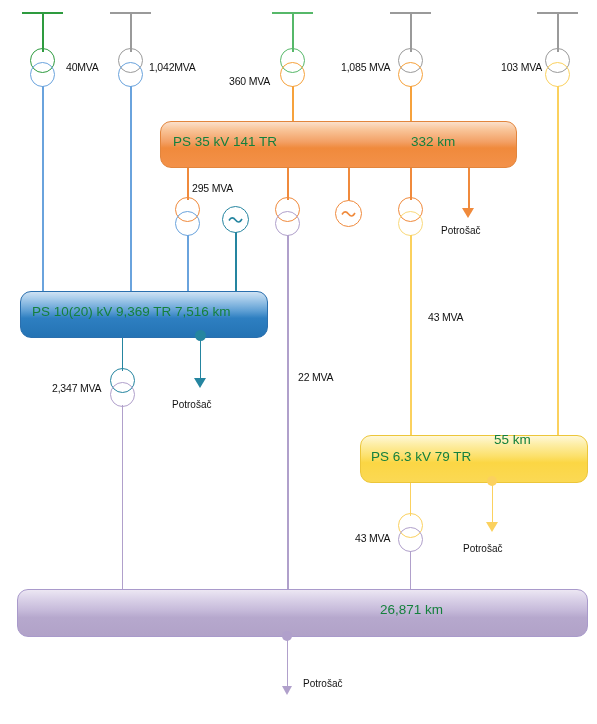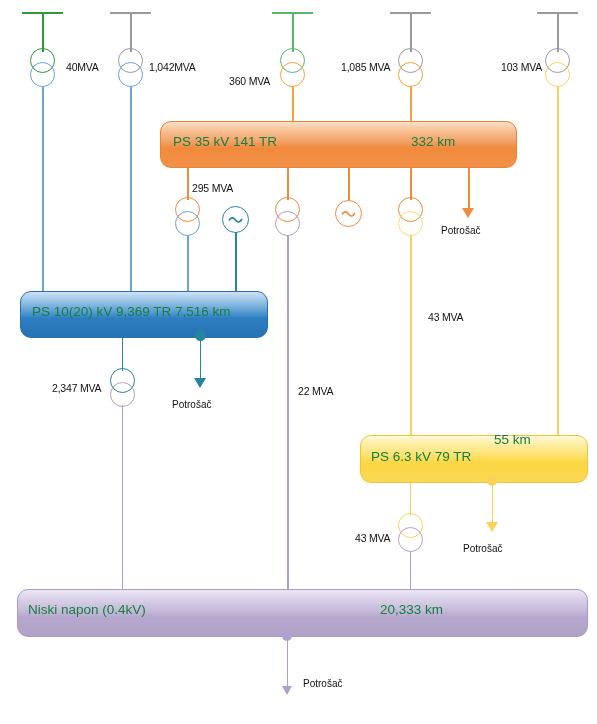--- a/index.html
+++ b/index.html
@@ -149,21 +149,21 @@
     </svg>
   </div>
   <div class="vline" style="left:235px; top:232px; height:60px; border-left:2px solid #2585a0;"></div>
 
   <div class="vline" style="left:287px; top:168px; height:32px; border-left:2px solid #f08a3c;"></div>
   <div class="xf" style="left:275px; top:197px;">
     <div class="circ" style="left:0px; top:0px; width:25px; height:25px; border-color:#f08a3c;"></div>
     <div class="circ" style="left:0px; top:14px; width:25px; height:25px; border-color:#b0a0cb;"></div>
   </div>
   <div class="vline" style="left:287px; top:235px; height:355px; border-left:2px solid #b0a0cb;"></div>
-  <div class="mva-label" style="left:298px; top:385px;">22 MVA</div>
+  <div class="mva-label" style="left:298px; top:371px;">22 MVA</div>
 
   <div class="vline" style="left:348px; top:168px; height:33px; border-left:2px solid #f08a3c;"></div>
   <div class="gen" style="left:335px; top:200px; width:27px; height:27px; border-color:#f08a3c;">
     <svg width="25" height="25" viewBox="0 0 25 25">
       <path d="M6 13.5 Q 9 8.5 12.5 13 T 19 12" fill="none" stroke="#f08a3c" stroke-width="1.6"></path>
     </svg>
   </div>
 
   <div class="vline" style="left:410px; top:168px; height:32px; border-left:2px solid #f08a3c;"></div>
   <div class="xf" style="left:398px; top:197px;">
@@ -219,22 +219,21 @@
   <div class="vline" style="left:492px; top:481px; height:44px; border-left:1.7px solid #fbd15e;"></div>
   <div class="arrow" style="left:486px; top:522px; width:0; height:0;
               border-left:6px solid transparent; border-right:6px solid transparent;
               border-top:10px solid #fbd15e;"></div>
   <div class="consumer-label" style="left:463px; top:543px;">Potrošač</div>
 
   <div class="busbar" style="left:17px; top:589px; width:571px; height:48px;
               background: linear-gradient(to bottom,
                  #ece7f3 0%, #ddd5ea 16%, #c6bada 44%, #b6a8cd 60%, #b1a2c8 100%);
               border:1px solid #a99acb;"></div>
-  <div class="bar-label" style="left:28px; top:602px;">Niski napon (0.4kV)</div>
-  <div class="bar-label" style="left:380px; top:602px;">20,333 km</div>
+  <div class="bar-label" style="left:380px; top:602px;">26,871 km</div>
 
   <div class="nub" style="left:282px; top:631px; width:10px; height:10px; background:#b0a0cb;"></div>
   <div class="vline" style="left:287px; top:636px; height:53px; border-left:1.7px solid #b0a0cb;"></div>
   <div class="arrow" style="left:282px; top:686px; width:0; height:0;
               border-left:5.5px solid transparent; border-right:5.5px solid transparent;
               border-top:9px solid #b0a0cb;"></div>
   <div class="consumer-label" style="left:303px; top:678px;">Potrošač</div>
 
 </div>
 

